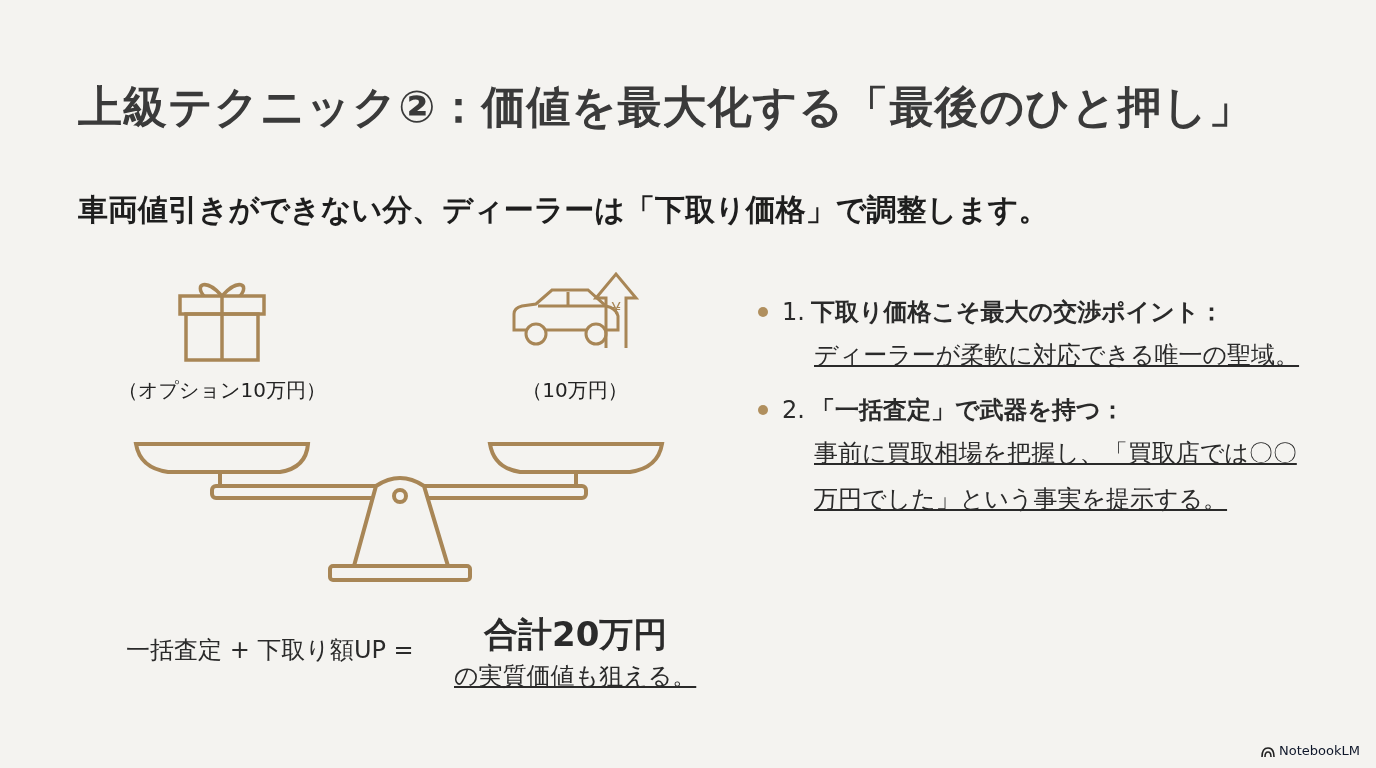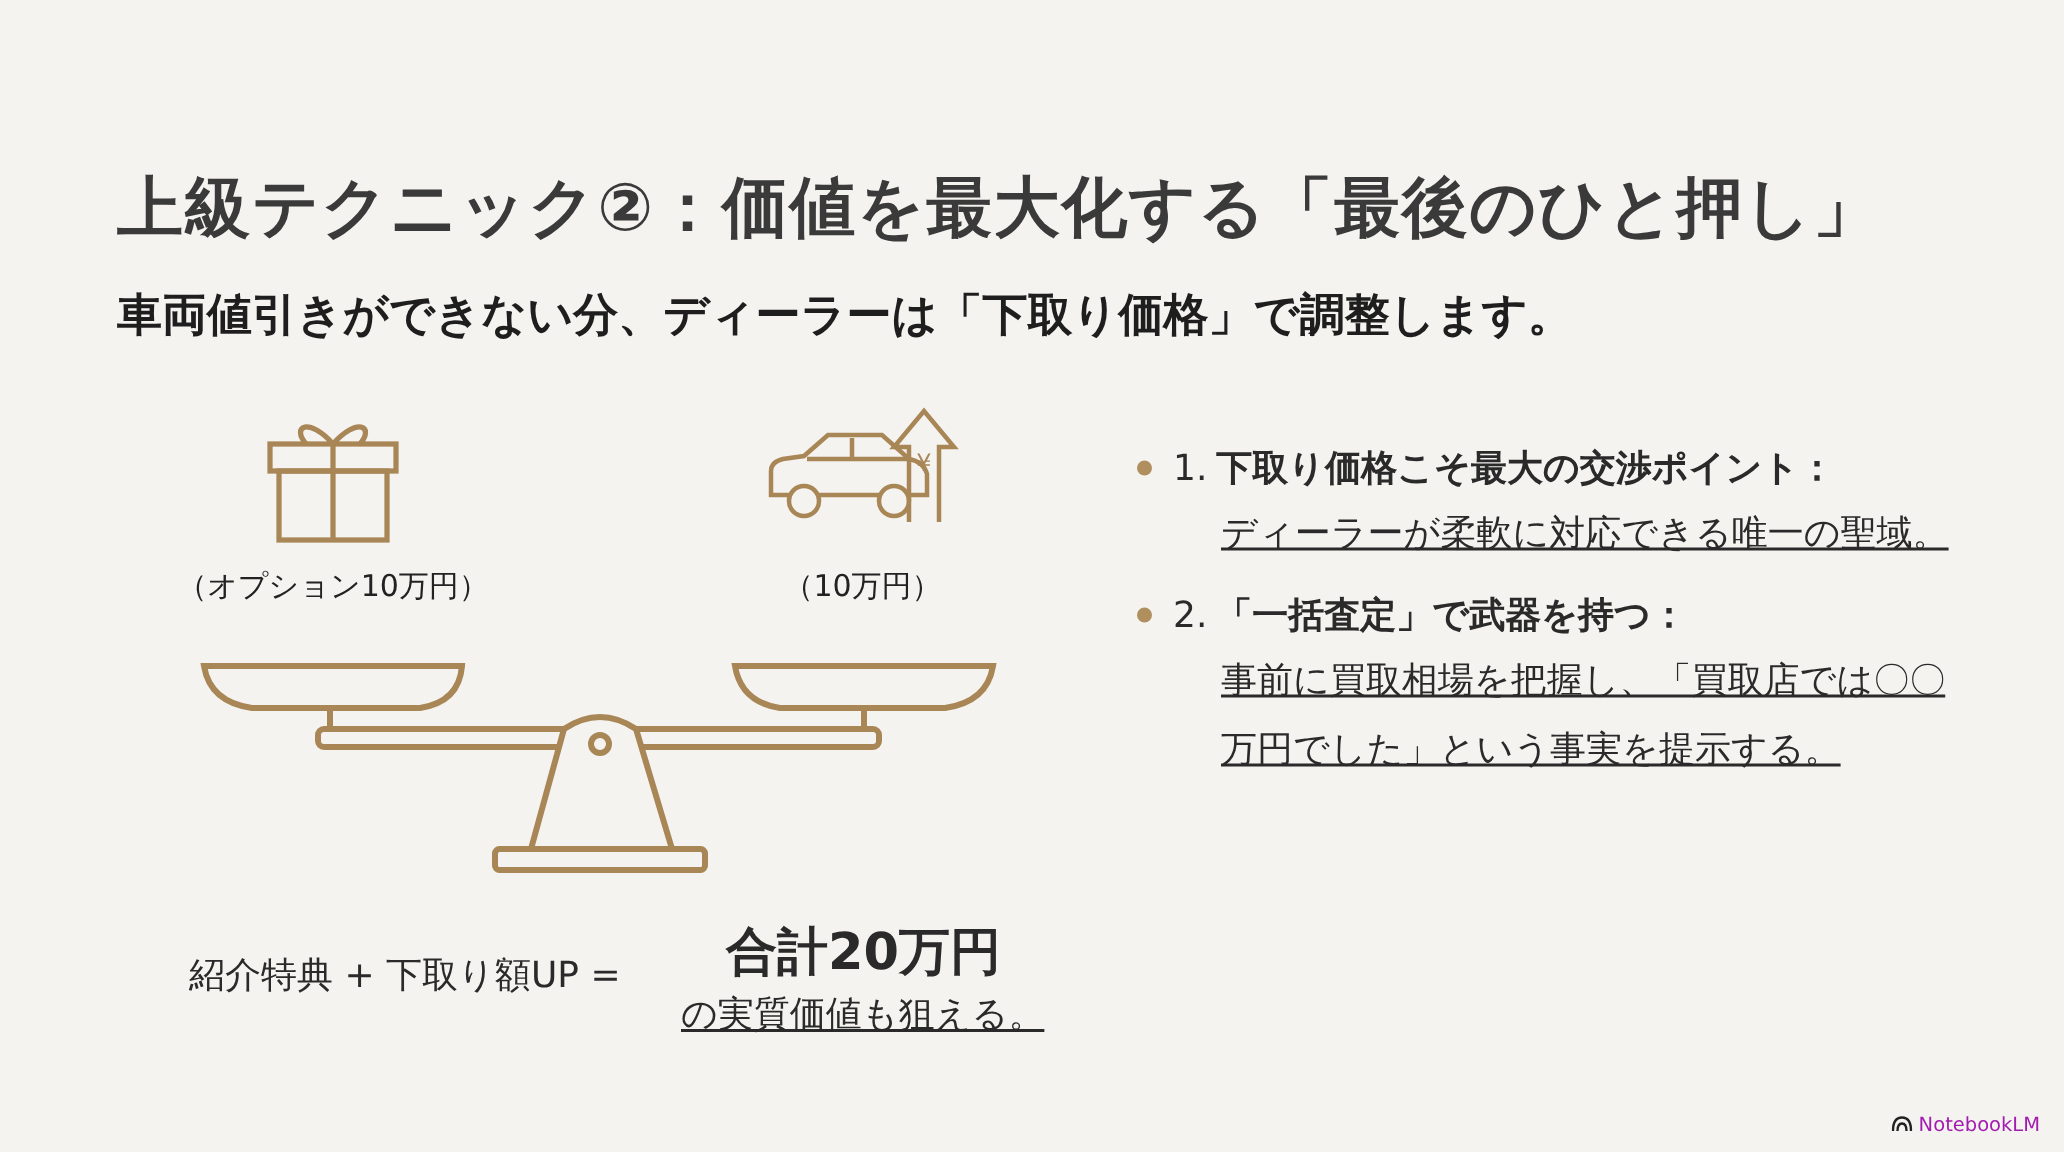--- a/index.html
+++ b/index.html
@@ -5,42 +5,42 @@
   html, body { margin:0; padding:0; }
   body {
     width:1376px; height:768px; overflow:hidden;
     background:#f4f3f0;
     font-family:"DejaVu Sans", sans-serif;
     color:#2a2a2a;
     position:relative;
   }
   .title {
     position:absolute; left:78px; top:78px;
-    font-size:44px; font-weight:bold; color:#3a3a3a; letter-spacing:1px;margin-top:31px;
+    font-size:44px; font-weight:bold; color:#3a3a3a; letter-spacing:1px;
   }
   .subtitle {
     position:absolute; left:78px; top:190px;
     font-size:30px; font-weight:bold; color:#1e1e1e;text-align:right;
   }
   .label {
     position:absolute; text-align:center; font-size:20px; color:#222; line-height:28px;
   }
   .icon { position:absolute; }
   .scale { position:absolute; left:130px; top:440px; }
   .bullets { position:absolute; left:758px; top:292px; width:560px; }
   .bullet { display:flex; margin-bottom:12px; }
   .dot { width:10px; height:10px; border-radius:50%; background:#b08f5e; margin-top:15px; margin-right:14px; flex:none; }
   .num { font-size:24px; margin-right:6px; line-height:40px; }
   .bhead { font-size:24px; font-weight:bold; line-height:40px; }
   .bbody { font-size:24px; line-height:46px;text-decoration:underline; }
   .summary { position:absolute; left:126px; top:612px; }
   .sum-left { position:absolute; left:0; top:22px; font-size:24px; white-space:nowrap; }
   .sum-total { position:absolute; left:358px; top:0; font-size:34px; font-weight:bold; white-space:nowrap; }
   .sum-note { position:absolute; left:328px; top:48px; font-size:24px; white-space:nowrap;text-decoration:underline; }
-  .brand { position:absolute; right:16px; bottom:10px; font-size:13px; color:#a21caf; display:flex; align-items:flex-start; gap:4px; }
+  .brand { position:absolute; right:16px; bottom:10px; font-size:13px; color:#0f172a; display:flex; align-items:flex-end; gap:4px; }
 </style>
 </head>
 <body>
 
 <div class="title">上級テクニック②：価値を最大化する「最後のひと押し」</div>
 <div class="subtitle">車両値引きができない分、ディーラーは「下取り価格」で調整します。</div>
 
 <svg class="icon" style="left:176px;top:276px" width="92" height="88" viewBox="0 0 92 88" fill="none" stroke="#a88656" stroke-width="3.5">
   <rect x="4" y="20" width="84" height="18"></rect>
   <rect x="10" y="38" width="72" height="46"></rect>
@@ -69,21 +69,21 @@
   <path d="M360 4 L532 4 Q528 28 500 32 L390 32 Q364 28 360 4 Z"></path>
   <line x1="90" y1="32" x2="90" y2="46"></line>
   <line x1="446" y1="32" x2="446" y2="46"></line>
   <rect x="82" y="46" width="374" height="12" rx="4"></rect>
   <path d="M246 46 Q270 30 294 46 L318 126 L224 126 Z" fill="#f4f3f0"></path>
   <circle cx="270" cy="56" r="6"></circle>
   <rect x="200" y="126" width="140" height="14" rx="3"></rect>
 </svg>
 
 <div class="summary">
-  <div class="sum-left">紹介特典 + 下取り額UP =</div>
+  <div class="sum-left">一括査定 + 下取り額UP =</div>
   <div class="sum-total">合計20万円</div>
   <div class="sum-note">の実質価値も狙える。</div>
 </div>
 
 <div class="bullets">
   <div class="bullet">
     <span class="dot"></span>
     <div>
       <span class="num">1.</span><span class="bhead">下取り価格こそ最大の交渉ポイント：</span>
       <div class="bbody" style="padding-left:32px;width:490px">ディーラーが柔軟に対応できる唯一の聖域。</div>

